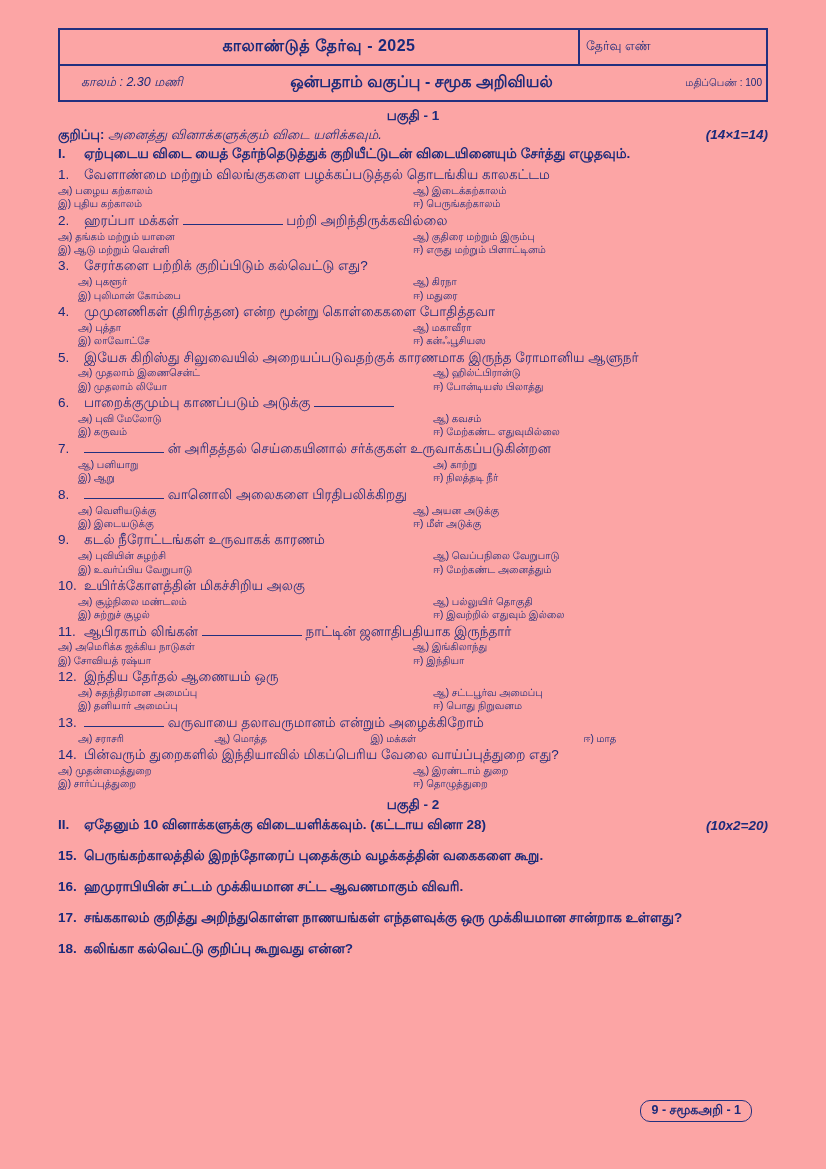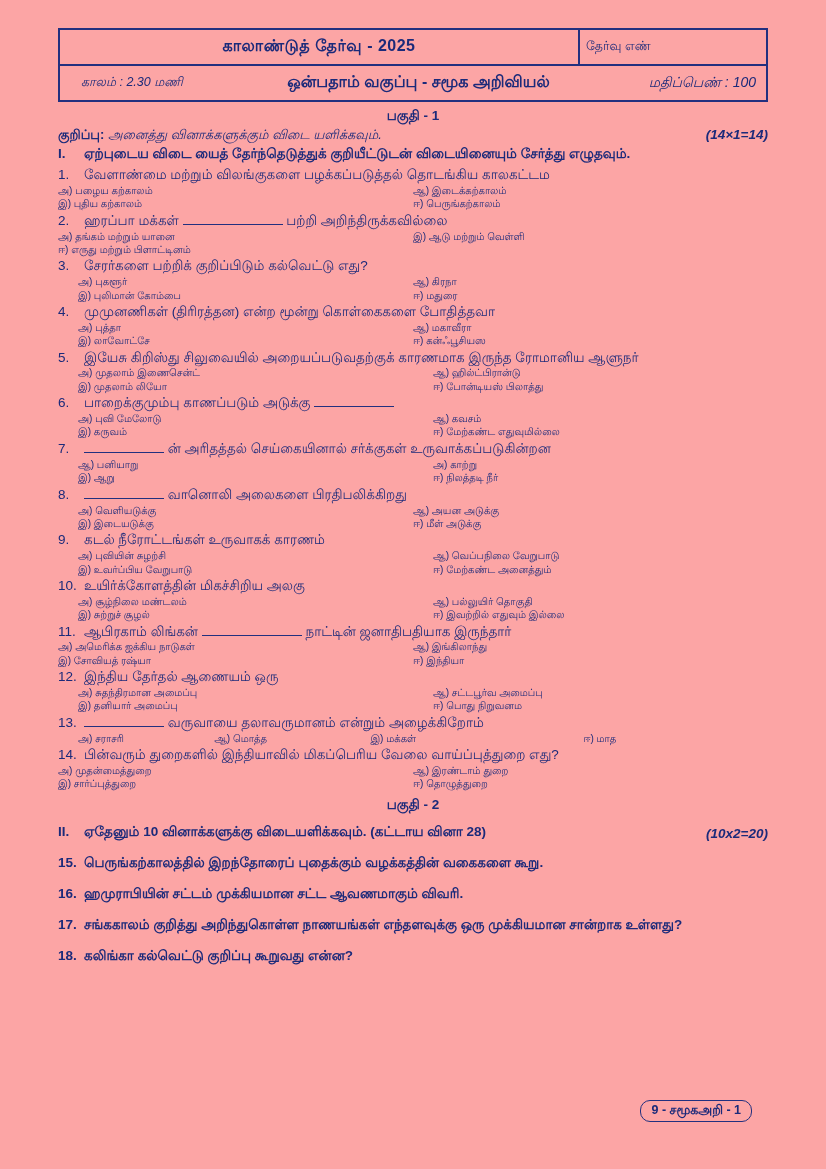--- a/index.html
+++ b/index.html
@@ -73,23 +73,22 @@
     align-items: center;
     justify-content: center;
     font-weight: bold;
     font-size: 16px;
   }
   .hdr-marks {
     width: 150px;
     display: flex;
     align-items: center;
     justify-content: flex-end;
-    padding-right: 10px;
-    font-size: 14px;
-    font-style: italic;
+    padding-right: 4px;
+    font-size: 10px;
   }
   .part-head {
     text-align: center;
     font-weight: bold;
     font-size: 13.5px;
     margin-top: 6px;
     margin-bottom: 2px;
   }
   .note-row {
     display: flex;
@@ -161,24 +160,24 @@
     display: inline-block;
     border-bottom: 1.3px solid #22307f;
     height: 0.9em;
     vertical-align: baseline;
   }
   .b-md { width: 80px; }
   .b-lg { width: 100px; }
   .part2-note {
     display: flex;
     justify-content: space-between;
-    align-items: flex-end;
-    font-size: 13.5px;
-    font-weight: bold;
-    margin-top: 10px;
+    align-items: center;
+    font-size: 13.5px;
+    font-weight: bold;
+    margin-top: 3px;
   }
   .part2-note .lead {
     display: flex;
   }
   .part2-note .rn {
     width: 26px;
   }
   .q2 {
     display: flex;
     font-size: 13.5px;
@@ -245,20 +244,21 @@
       <div class="q-line">
         <span class="q-num">2.</span>
         <span class="q-text">
           <span>ஹரப்பா மக்கள்</span>
           <span class="blank b-lg"></span>
           <span>பற்றி அறிந்திருக்கவில்லை</span>
         </span>
       </div>
       <div class="opts">
         <div class="opt half">அ) தங்கம் மற்றும் யானை</div>
+        <div class="opt half">ஆ) குதிரை மற்றும் இரும்பு</div>
         <div class="opt half">இ) ஆடு மற்றும் வெள்ளி</div>
         <div class="opt half">ஈ) எருது மற்றும் பிளாட்டினம்</div>
       </div>
     </div>
 
     <div class="q">
       <div class="q-line">
         <span class="q-num">3.</span>
         <span class="q-text">சேரர்களை பற்றிக் குறிப்பிடும் கல்வெட்டு எது?</span>
       </div>

